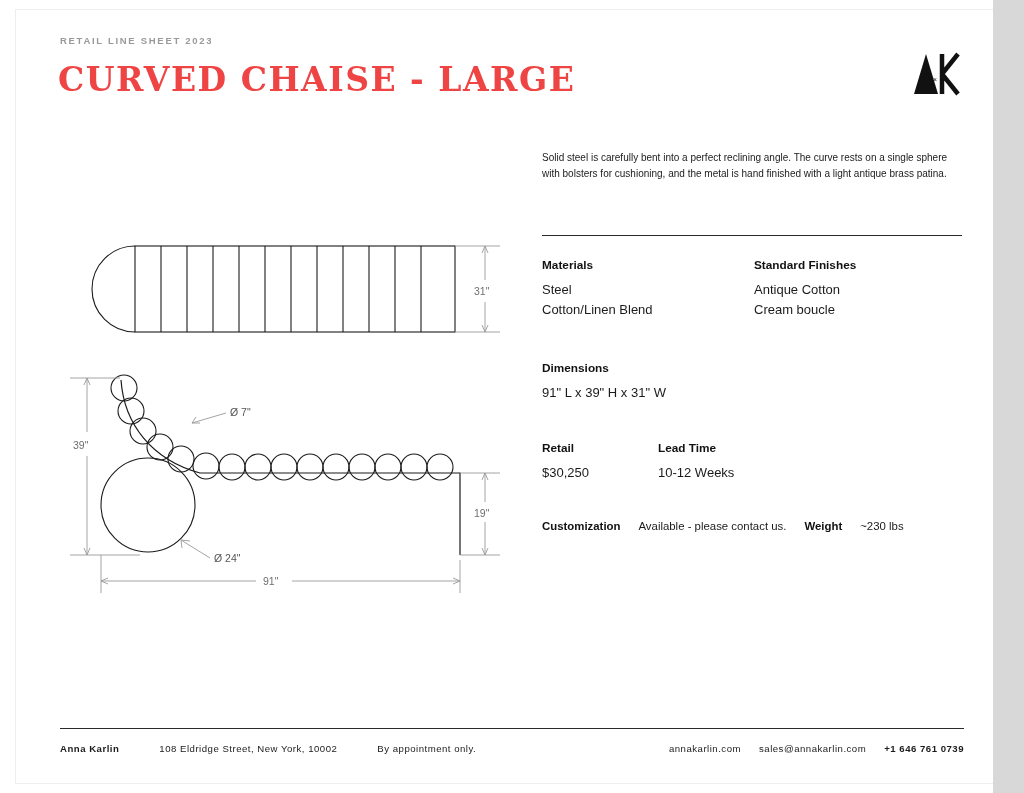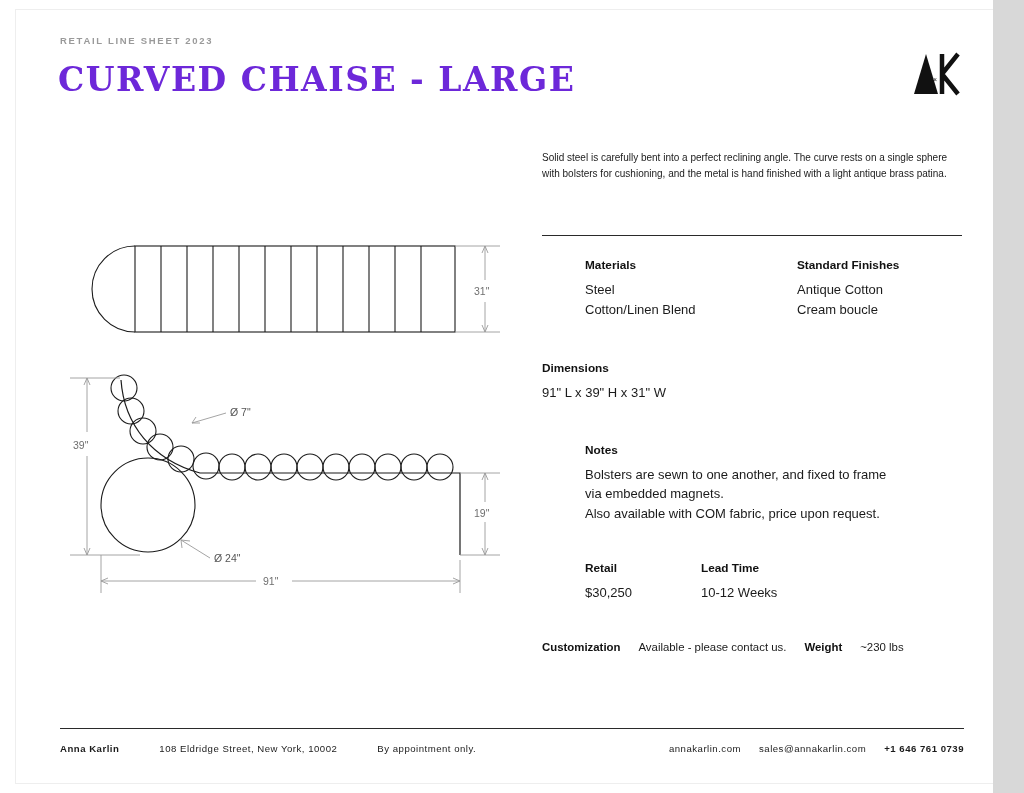--- a/index.html
+++ b/index.html
@@ -41,21 +41,21 @@
     font-weight: 700;
   }
   .title {
     position: absolute;
     left: 42px;
     top: 50px;
     font-family: "DejaVu Serif", serif;
     font-size: 33px;
     font-weight: 700;
     letter-spacing: 1.5px;
-    color: #6d28d9;
+    color: #ef4444;
     white-space: nowrap;
   }
   .logo {
     position: absolute;
     right: 44px;
     top: 38px;
     width: 62px;
     height: 48px;
   }
 
@@ -86,21 +86,21 @@
   .sec-b {
     font-size: 13px;
     line-height: 1.5;
     color: #1b1b1b;
   }
   .two-col {
     display: flex;
   }
   .two-col > div:first-child { width: 212px; }
 
-  .blk { margin-top: 22px; margin-left: 43px; }
+  .blk { margin-top: 22px; }
 
   .inline-row {
     display: flex;
     align-items: baseline;
     font-size: 11.4px;
     color: #1b1b1b;
   }
   .inline-row .lbl {
     font-weight: 700;
     color: #111111;
@@ -286,26 +286,20 @@
         </div>
       </div>
 
       <div style="height:42px"></div>
 
       <div>
         <div class="sec-h">Dimensions</div>
         <div class="sec-b">91" L x 39" H x 31" W</div>
       </div>
 
-      <div class="blk" style="margin-top:40px">
-        <div class="sec-h">Notes</div>
-        <div class="sec-b">Bolsters are sewn to one another, and fixed to frame</div>
-        <div class="sec-b">via embedded magnets.</div>
-        <div class="sec-b">Also available with COM fabric, price upon request.</div>
-      </div>
 
       <div class="blk two-col" style="margin-top:38px">
         <div style="width:116px">
           <div class="sec-h">Retail</div>
           <div class="sec-b">$30,250</div>
         </div>
         <div>
           <div class="sec-h">Lead Time</div>
           <div class="sec-b">10-12 Weeks</div>
         </div>

